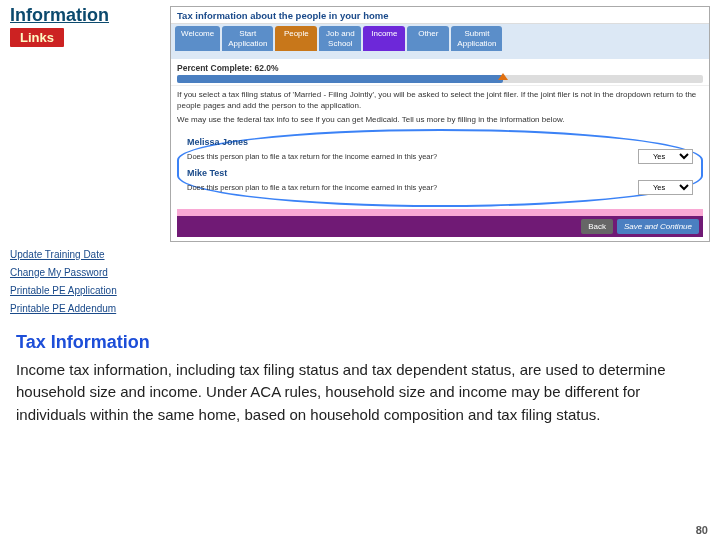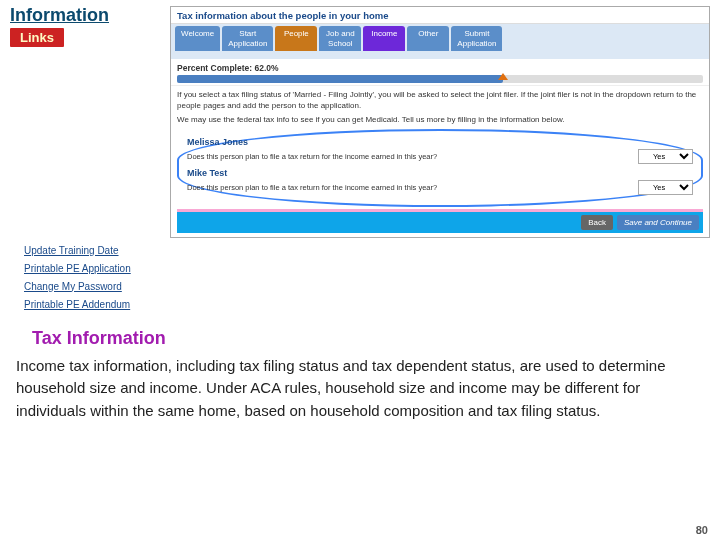--- a/index.html
+++ b/index.html
@@ -38,21 +38,21 @@
       padding: 2px 10px;
       display: inline-block;
       margin-top: 2px;
       border-radius: 1px;
     }
 
     
     #main-content {
       display: flex;
       flex-direction: row;
-      padding: 0 24px;
+      padding: 0 10px;
     }
 
     
     #sidebar {
       width: 155px;
       flex-shrink: 0;
       padding-top: 4px;
       padding-right: 8px;
     }
     .sidebar-link {
@@ -196,44 +196,43 @@
       padding: 1px 10px;
       min-width: 38px;
     }
 
     
     #app-buttons {
       display: flex;
       justify-content: flex-end;
       gap: 4px;
       padding: 3px 4px;
-      background: #0ea5e9;
-      border-top: 3px solid #f9a8d4;
+      background: #701a75;
+      border-top: 7px solid #f9a8d4;
     }
     .app-btn {
       font-size: 8px;
       padding: 3px 7px;
       border: none;
       border-radius: 2px;
       cursor: pointer;
       color: #fff;
     }
     .btn-back { background: #666; }
     .btn-save { background: #4a7fc1; font-style: italic; }
 
     
     #lower-section {
       padding: 12px 16px 6px 16px;
     }
     #section-title {
       font-size: 18px;
       font-weight: bold;
-      color: #a21caf;
+      color: #1d4ed8;
       margin-bottom: 6px;
-      margin-left: 16px;
     }
     #section-body {
       font-size: 15px;
       color: #222;
       line-height: 1.5;
     }
 
     
     #page-number {
       position: absolute;
@@ -304,22 +303,22 @@
         <button class="app-btn btn-back">Back</button>
         <button class="app-btn btn-save">Save and Continue</button>
       </div>
     </div>
   </div>
 </div>
 
 <div id="main-content" style="margin-top:-2px;">
   <div id="sidebar">
     <a class="sidebar-link">Update Training Date</a>
+    <a class="sidebar-link">Change My Password</a>
     <a class="sidebar-link">Printable PE Application</a>
-    <a class="sidebar-link">Change My Password</a>
     <a class="sidebar-link">Printable PE Addendum</a>
   </div>
   <div style="flex:1;"></div>
 </div>
 
 <div id="lower-section">
   <div id="section-title">Tax Information</div>
   <div id="section-body">Income tax information, including tax filing status and tax dependent status, are used to determine household size and income.  Under ACA rules, household size and income may be different for individuals within the same home, based on household composition and tax filing status.</div>
 </div>
 

